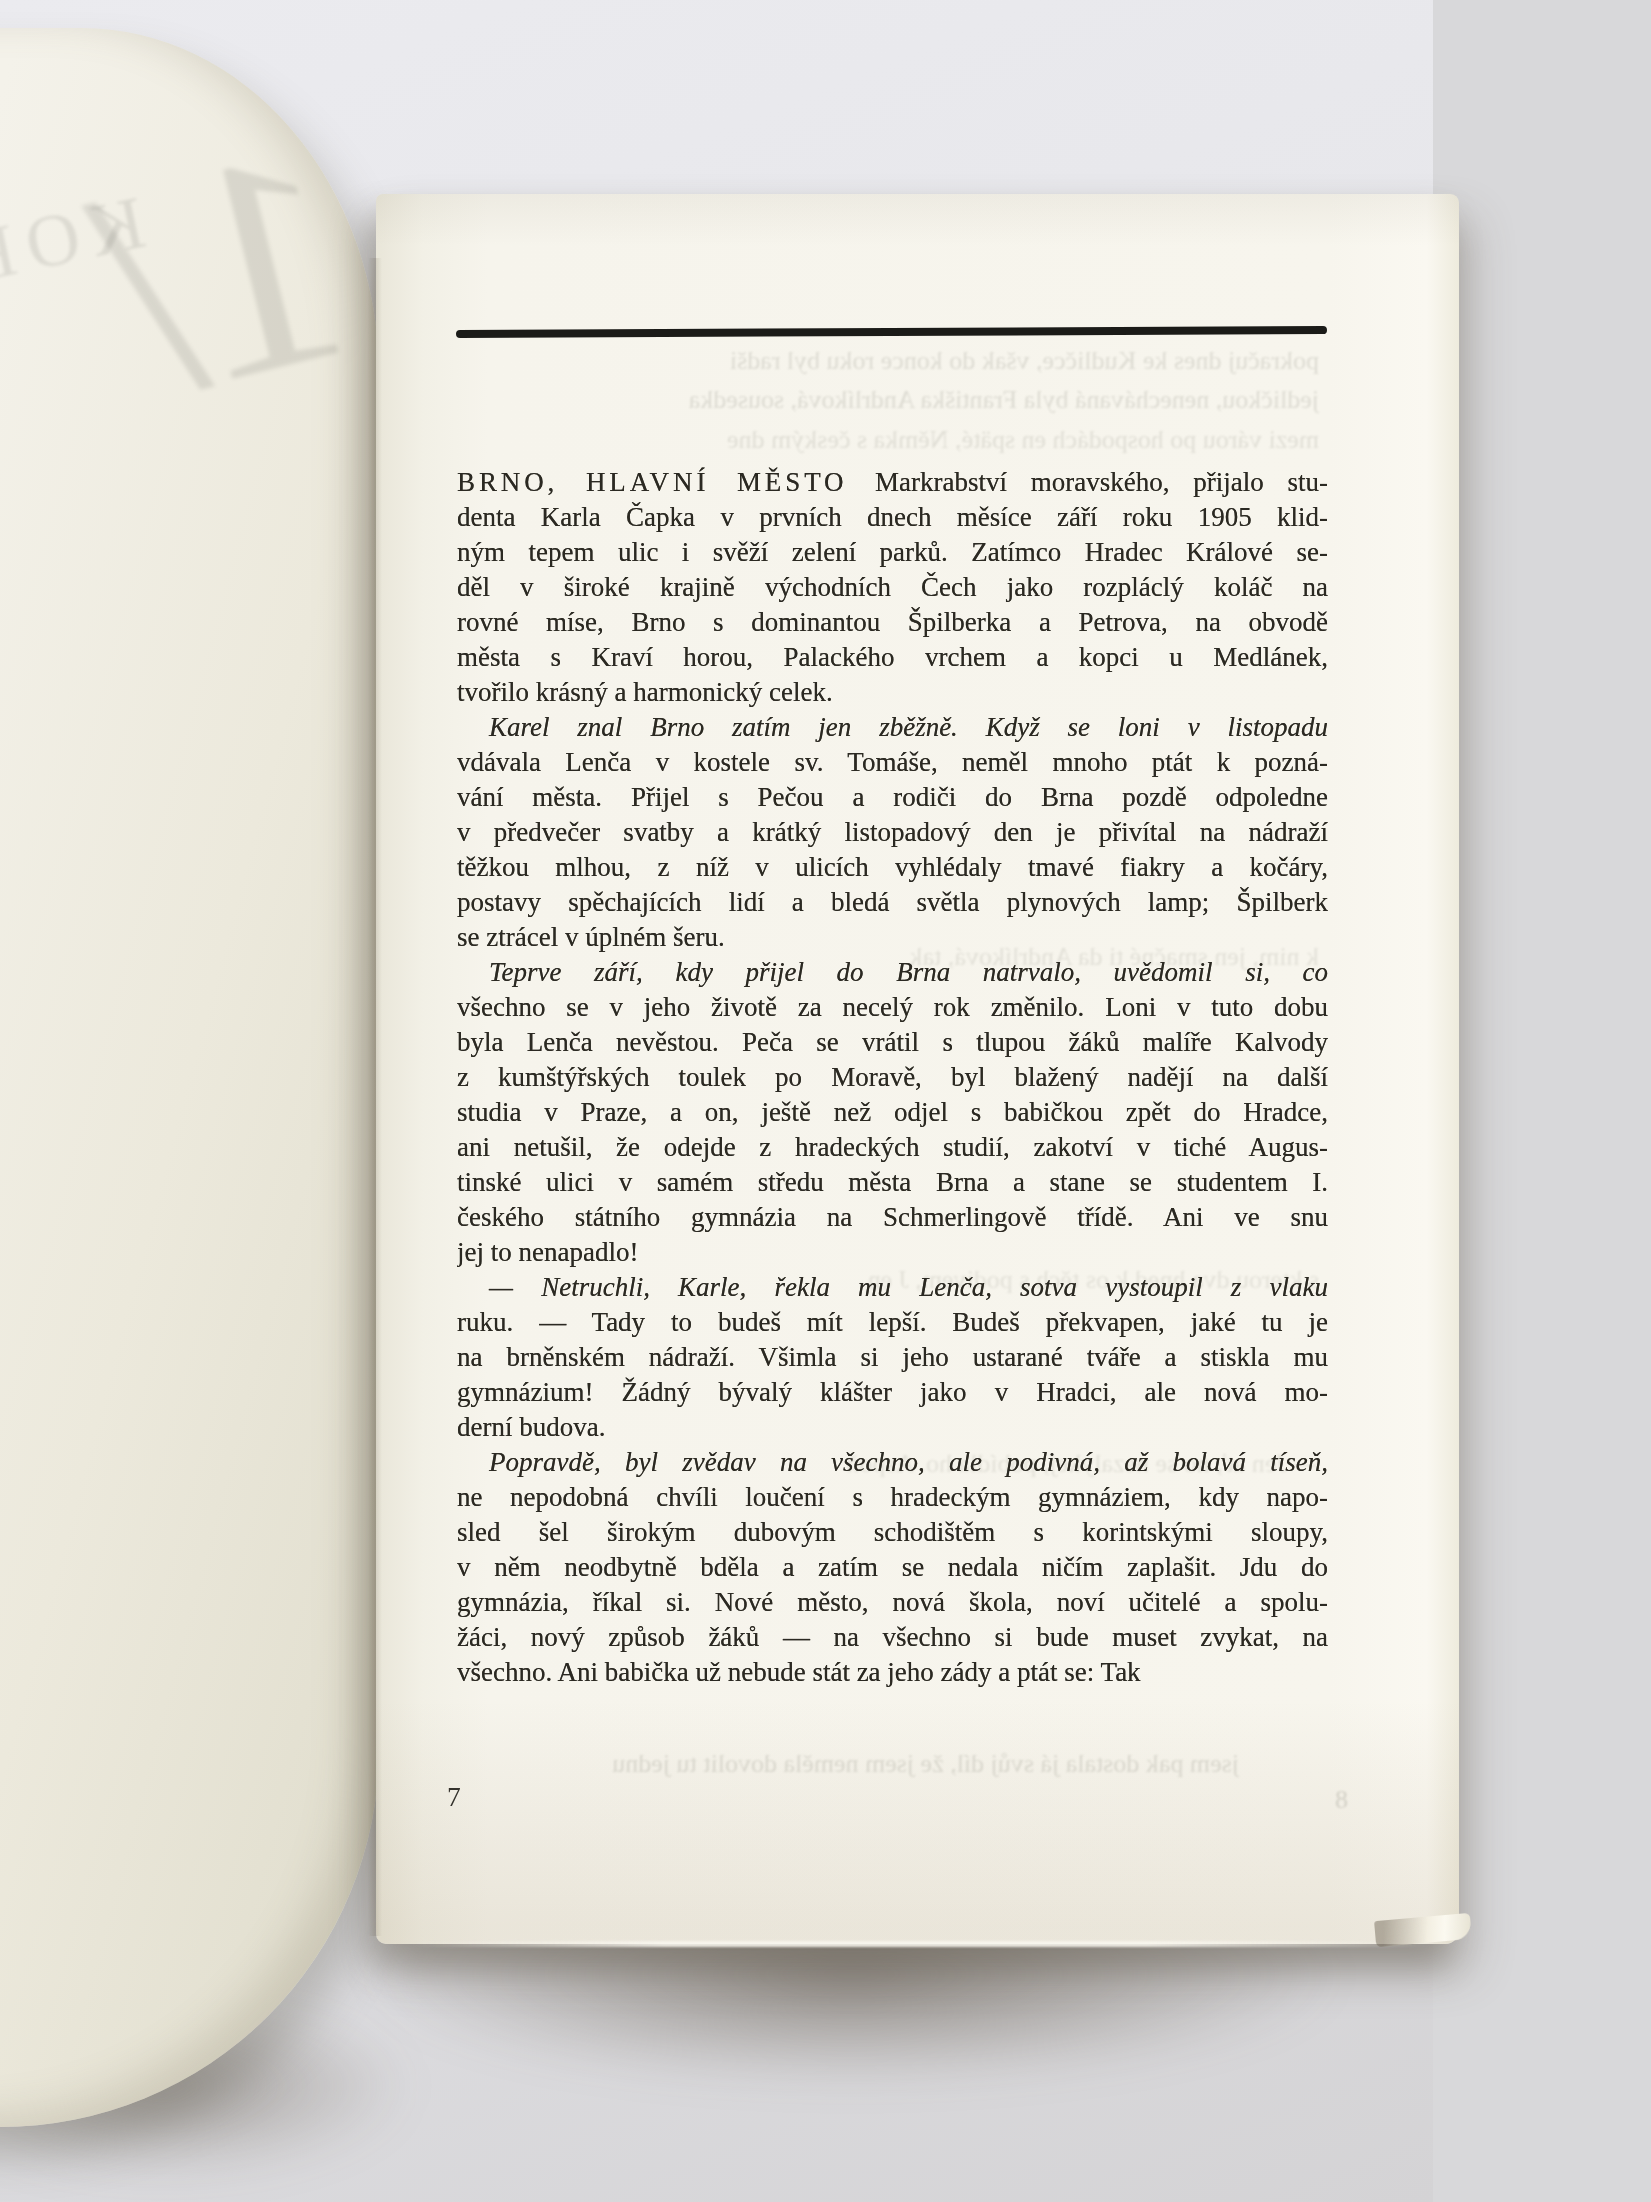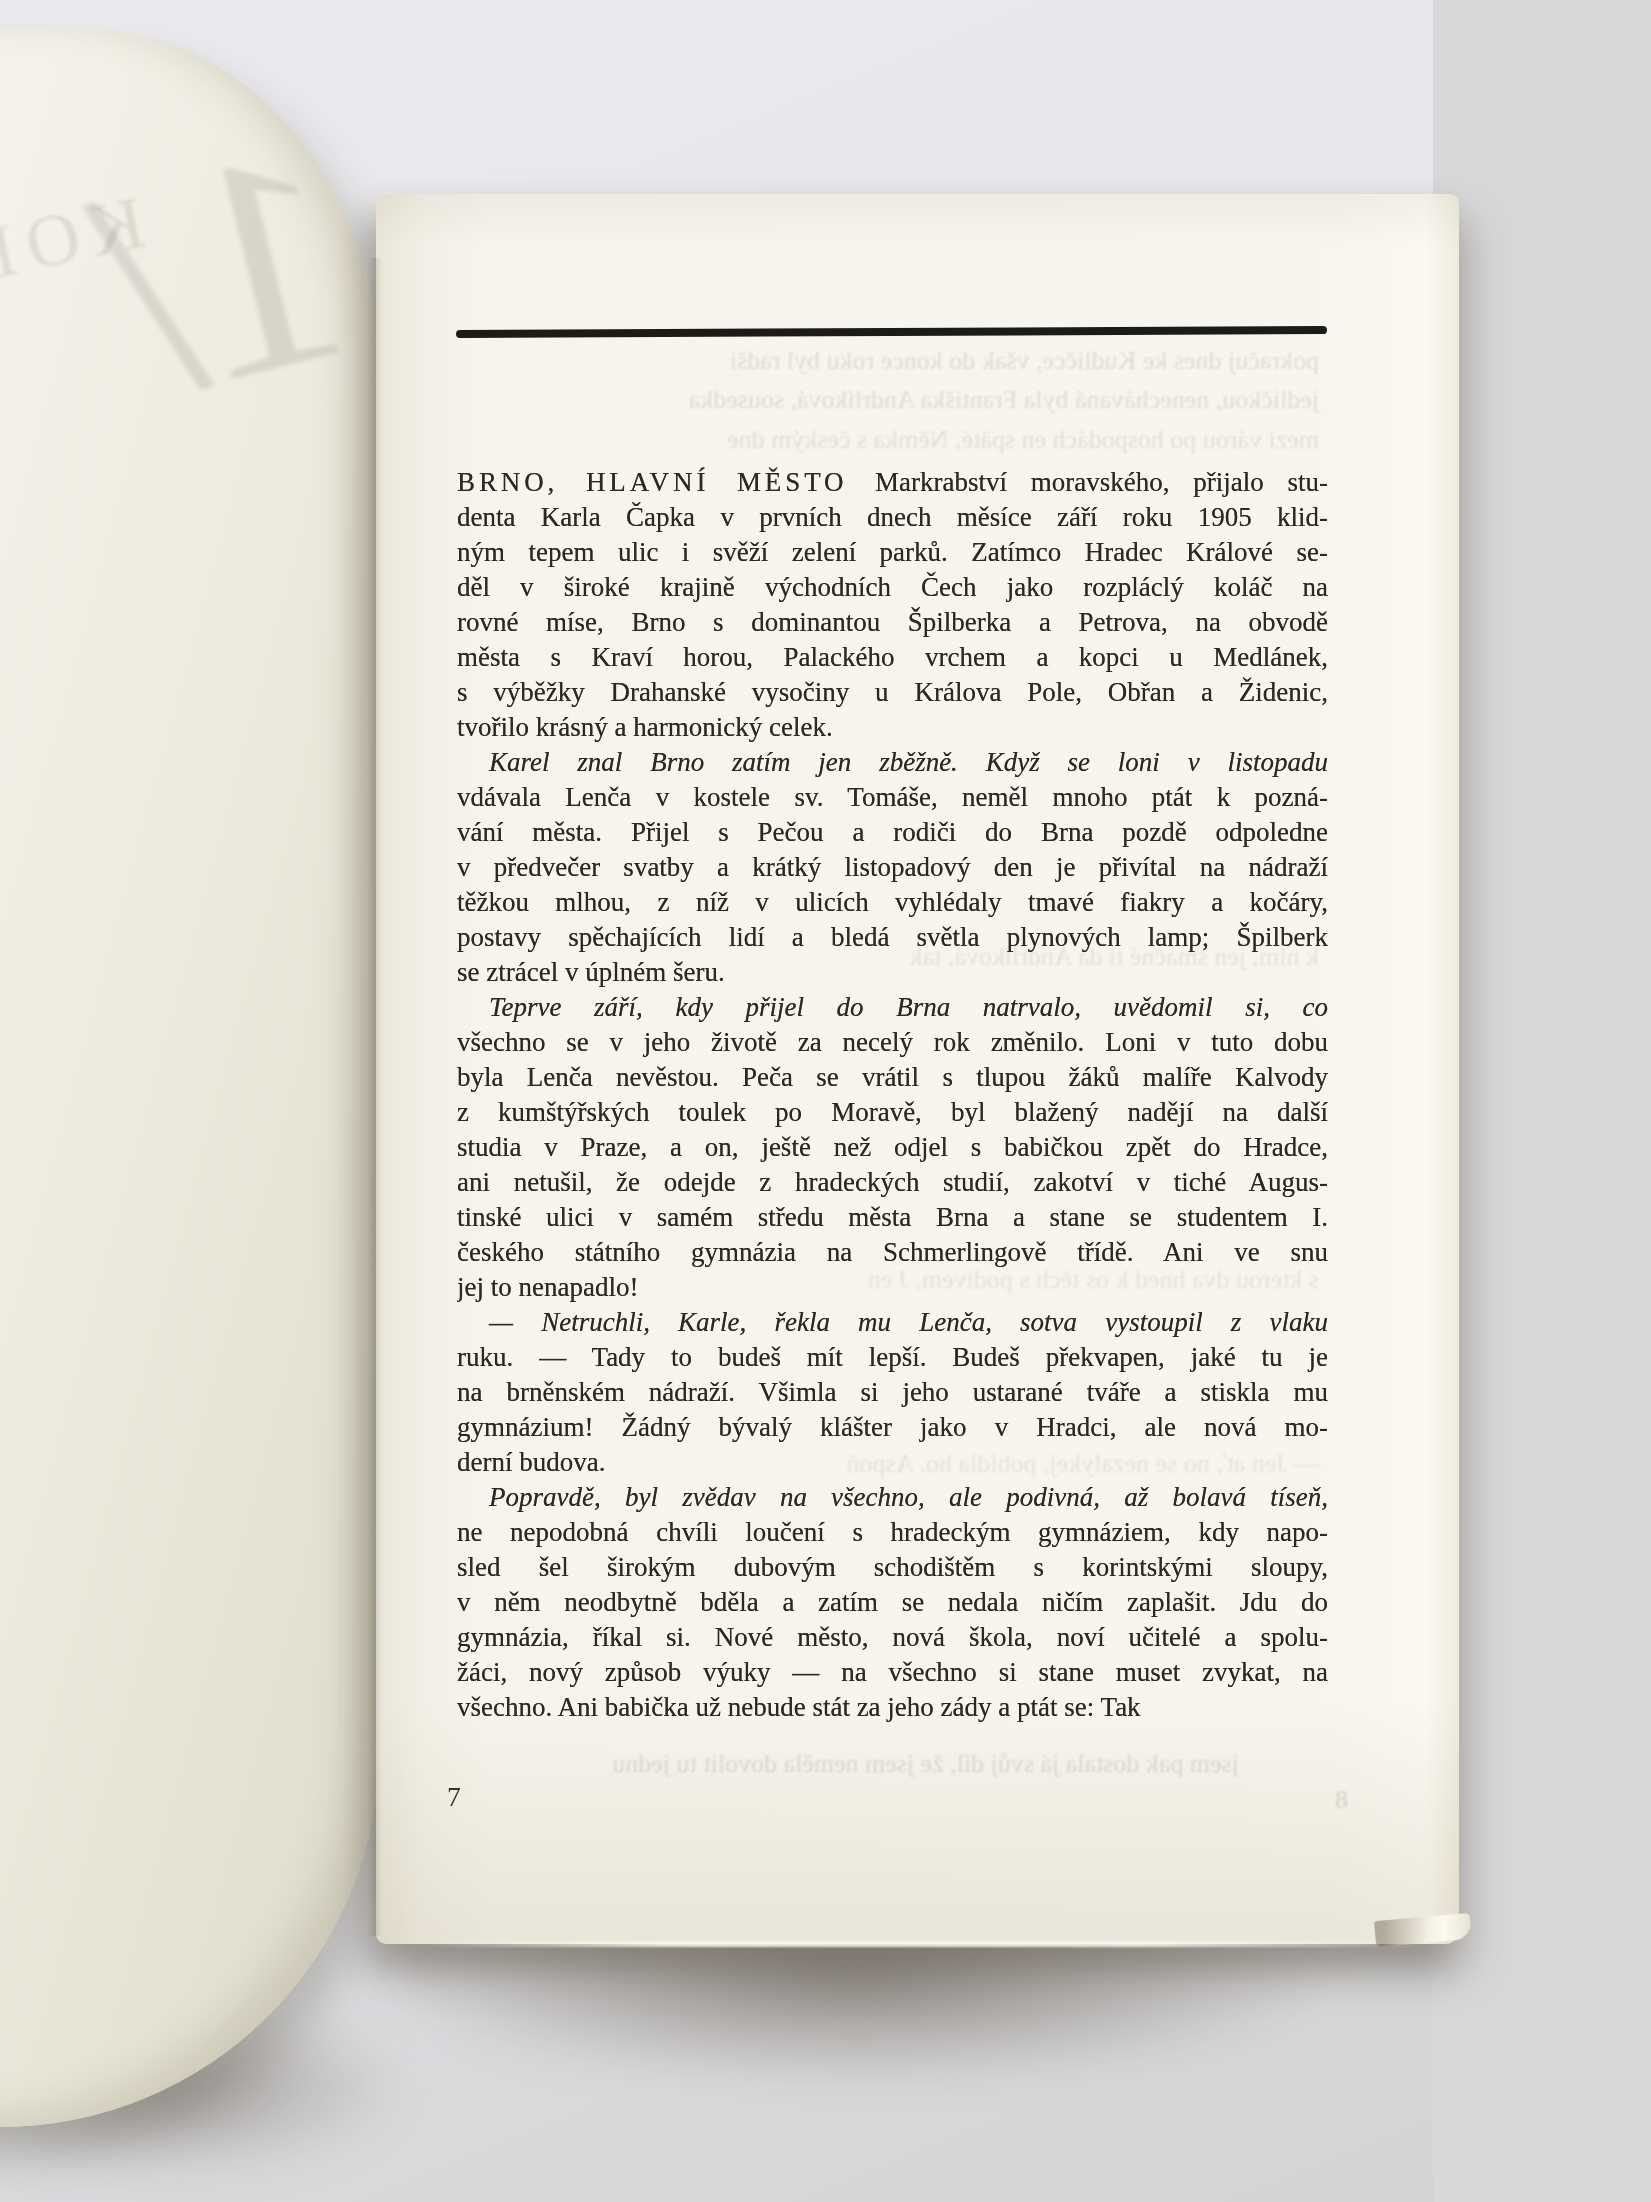--- a/index.html
+++ b/index.html
@@ -89,21 +89,20 @@
   <div class="ghost ghost-line" id="g6">jsem pak dostala já svůj díl, že jsem neměla dovolit tu jednu</div>
 
   <div class="text-block" id="text-block">
       <div>
         <div class="line"><span class="lead-caps">BRNO, HLAVNÍ MĚSTO </span>Markrabství moravského, přijalo stu-</div>
         <div class="line">denta Karla Čapka v prvních dnech měsíce září roku 1905 klid-</div>
         <div class="line">ným tepem ulic i svěží zelení parků. Zatímco Hradec Králové se-</div>
         <div class="line">děl v široké krajině východních Čech jako rozpláclý koláč na</div>
         <div class="line">rovné míse, Brno s dominantou Špilberka a Petrova, na obvodě</div>
         <div class="line">města s Kraví horou, Palackého vrchem a kopci u Medlánek,</div>
-        <div class="line">s výběžky Drahanské vysočiny u Králova Pole, Obřan a Židenic,</div>
         <div class="line last">tvořilo krásný a harmonický celek.</div>
       </div>
       <div>
         <div class="line indent">Karel znal Brno zatím jen zběžně. Když se loni v listopadu</div>
         <div class="line">vdávala Lenča v kostele sv. Tomáše, neměl mnoho ptát k pozná-</div>
         <div class="line">vání města. Přijel s Pečou a rodiči do Brna pozdě odpoledne</div>
         <div class="line">v předvečer svatby a krátký listopadový den je přivítal na nádraží</div>
         <div class="line">těžkou mlhou, z níž v ulicích vyhlédaly tmavé fiakry a kočáry,</div>
         <div class="line">postavy spěchajících lidí a bledá světla plynových lamp; Špilberk</div>
         <div class="line last">se ztrácel v úplném šeru.</div>
@@ -125,21 +124,21 @@
         <div class="line">na brněnském nádraží. Všimla si jeho ustarané tváře a stiskla mu</div>
         <div class="line">gymnázium! Žádný bývalý klášter jako v Hradci, ale nová mo-</div>
         <div class="line last">derní budova.</div>
       </div>
       <div>
         <div class="line indent">Popravdě, byl zvědav na všechno, ale podivná, až bolavá tíseň,</div>
         <div class="line">ne nepodobná chvíli loučení s hradeckým gymnáziem, kdy napo-</div>
         <div class="line">sled šel širokým dubovým schodištěm s korintskými sloupy,</div>
         <div class="line">v něm neodbytně bděla a zatím se nedala ničím zaplašit. Jdu do</div>
         <div class="line">gymnázia, říkal si. Nové město, nová škola, noví učitelé a spolu-</div>
-        <div class="line">žáci, nový způsob výuky — na všechno si stane muset zvykat, na</div>
+        <div class="line">žáci, nový způsob žáků — na všechno si bude muset zvykat, na</div>
         <div class="line last">všechno. Ani babička už nebude stát za jeho zády a ptát se: Tak</div>
       </div>
     </div>
 
   <div class="pagenum">7</div>
   <div class="ghost ghost-pagenum">8</div>
 
   <div class="curl"></div>
 </div>
 

